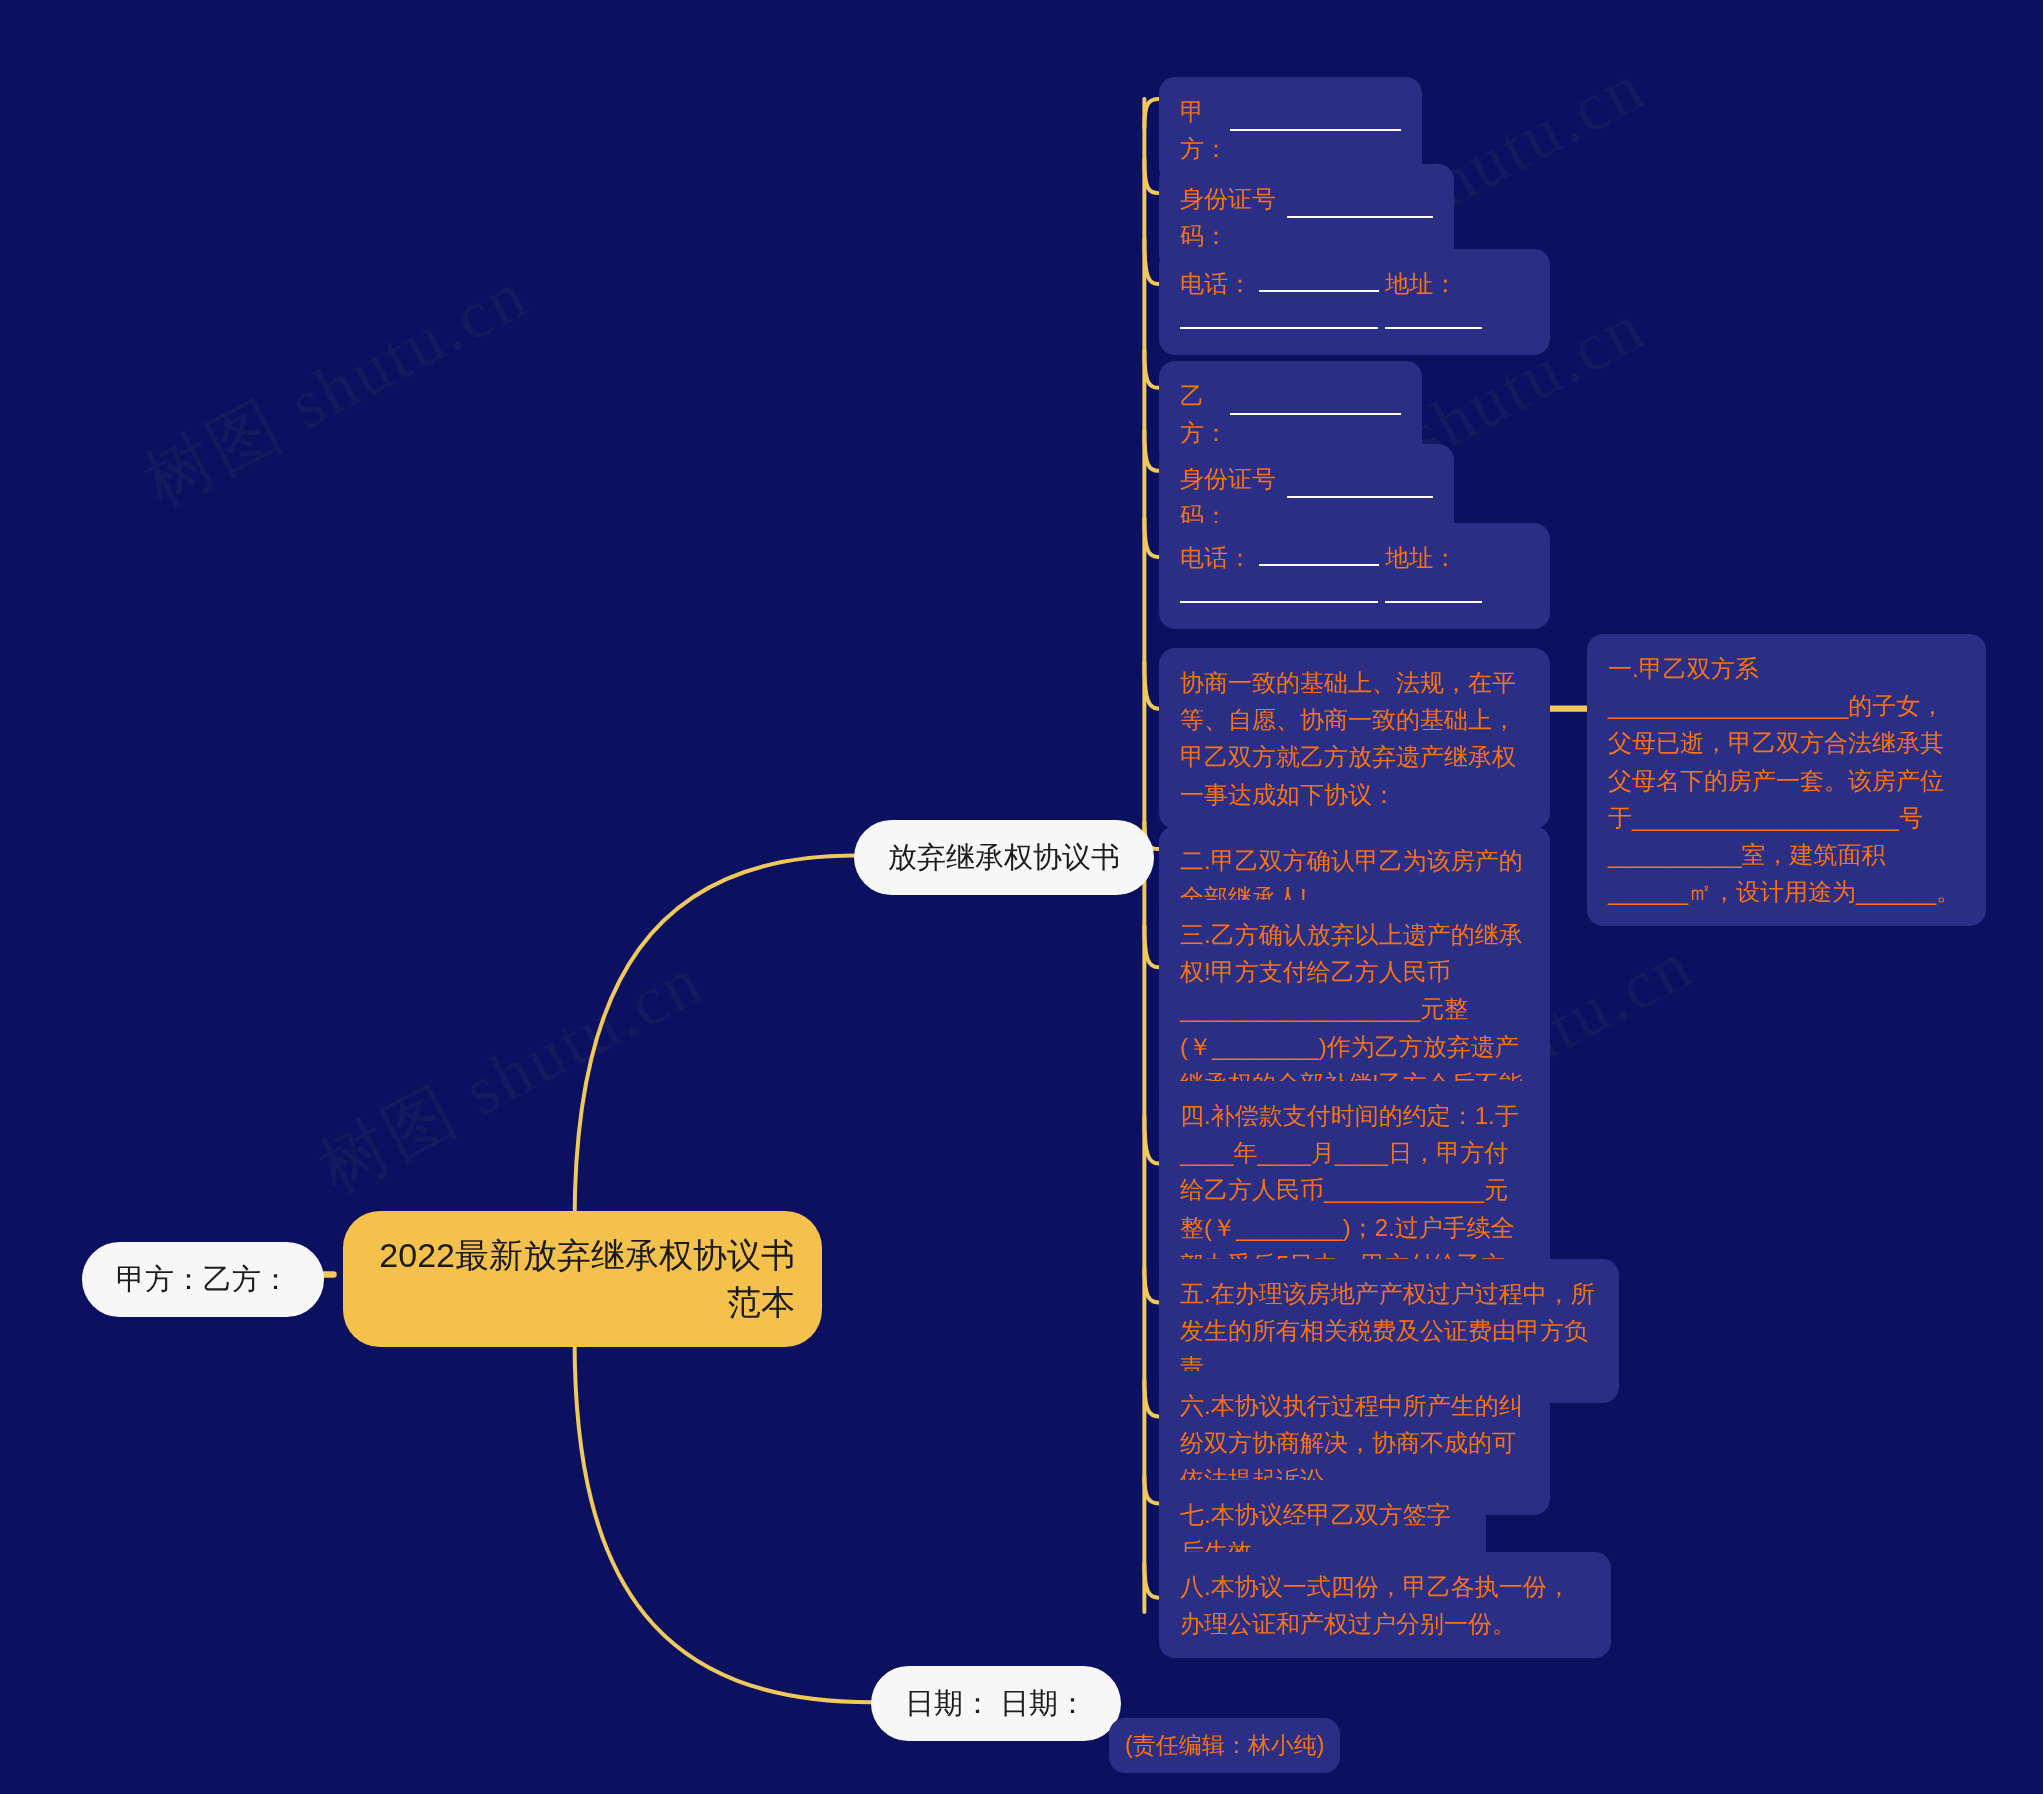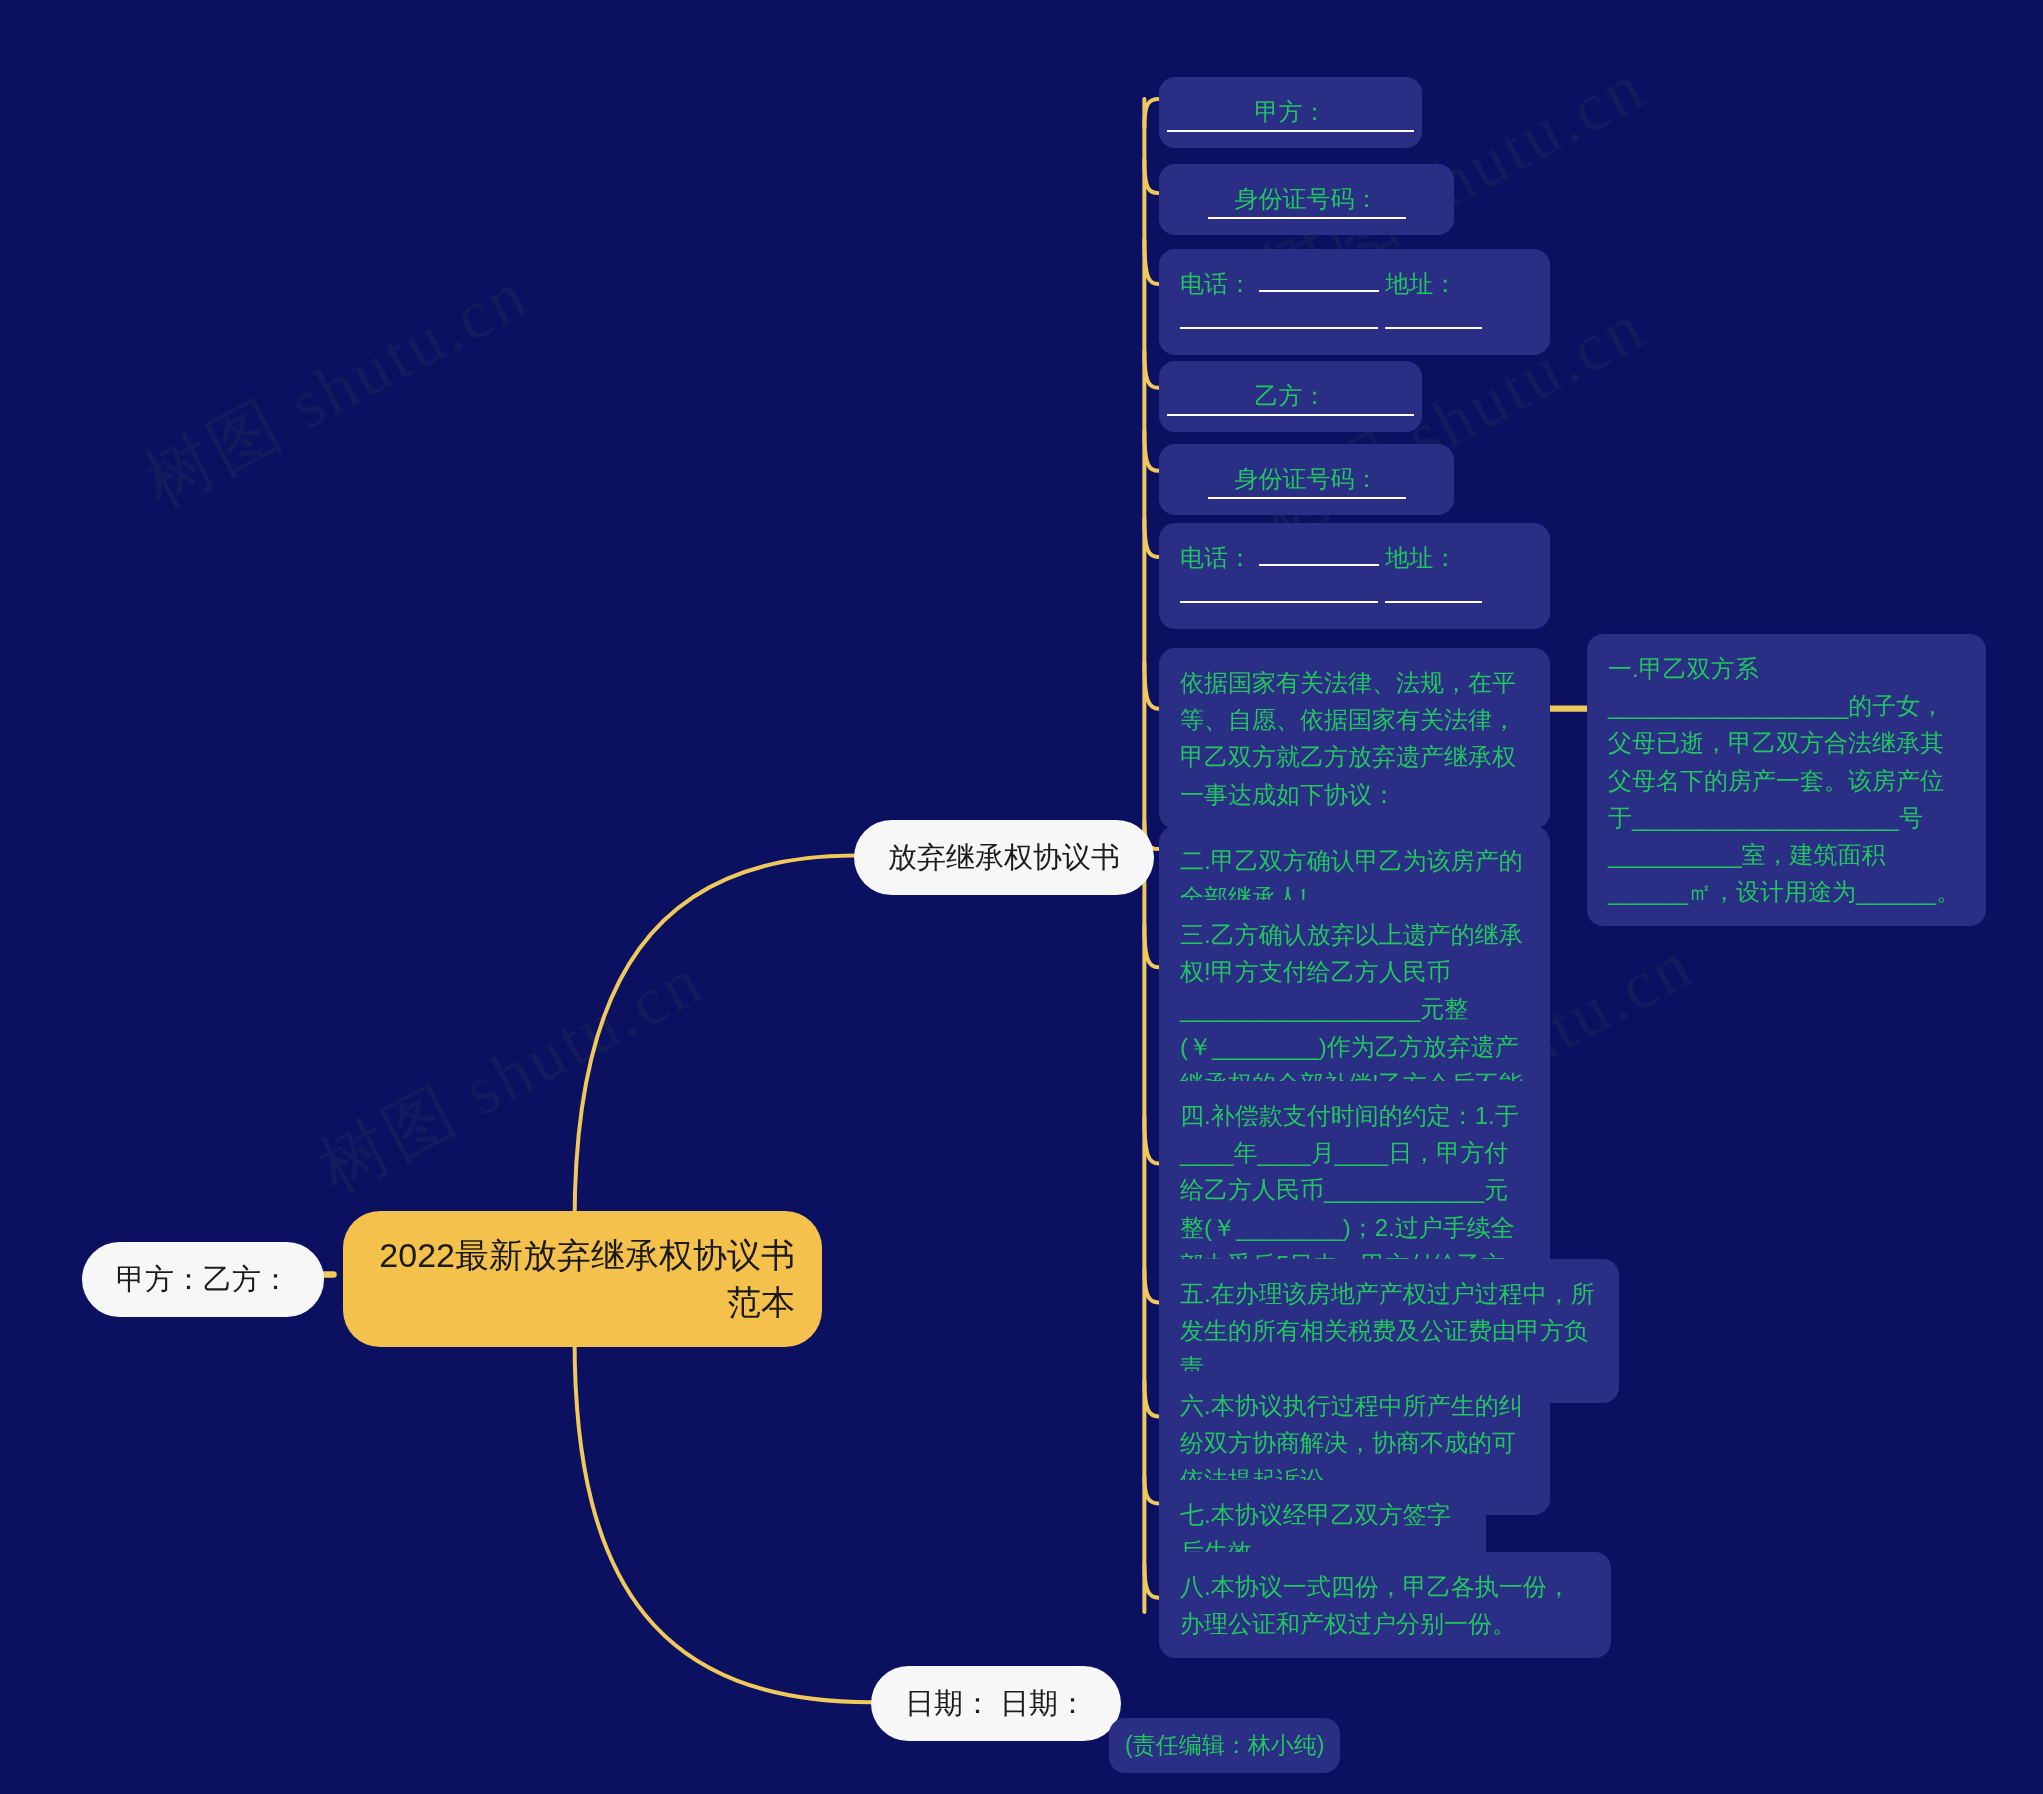--- a/index.html
+++ b/index.html
@@ -79,27 +79,26 @@
     font-size: 29px;
     padding: 17.6px 34px;
     justify-content: center;
     text-align: right;
     white-space: nowrap;
   }
 
   
   .card {
     background: #2a2f85;
-    color: #22c55e;
+    color: #f97316;
     border-radius: 16px;
     font-size: 24px;
     line-height: 1.55;
     padding: 16px 21px;
     box-sizing: border-box;
-    flex-direction: column;
   }
   .card-sm { font-size: 23px; }
 
   .u  { border-bottom: 2.4px solid #ffffff; display:inline-block; }
   .u8  { width: 97px; }
   .u10 { width: 120px; }
   .u16 { width: 198px; }
   .u20 { width: 247px; }
 </style>
 </head>
@@ -194,21 +193,21 @@
 
 <div class="node card" style="left:1159px; top:523px; width:391px; display:block;">
   <span>电话：</span>
   <span class="u u10"></span>
   <span>地址：</span>
   <span class="u u16"></span>
   <span class="u u8"></span>
 </div>
 
 <div class="node card" style="left:1159px; top:648px; width:391px; display:block;">
-  <span>依据国家有关法律、法规，在平等、自愿、依据国家有关法律，甲乙双方就乙方放弃遗产继承权一事达成如下协议：</span>
+  <span>协商一致的基础上、法规，在平等、自愿、协商一致的基础上，甲乙双方就乙方放弃遗产继承权一事达成如下协议：</span>
 </div>
 
 <div class="node card" style="left:1159px; top:826px; width:391px; display:block;">
   <span>二.甲乙双方确认甲乙为该房产的全部继承人!</span>
 </div>
 
 <div class="node card" style="left:1159px; top:900px; width:391px; display:block;">
   <span>三.乙方确认放弃以上遗产的继承权!甲方支付给乙方人民币__________________元整(￥________)作为乙方放弃遗产继承权的全部补偿!乙方今后不能就该房产的任何事宜向甲方主张任何权利!!</span>
 </div>
 

